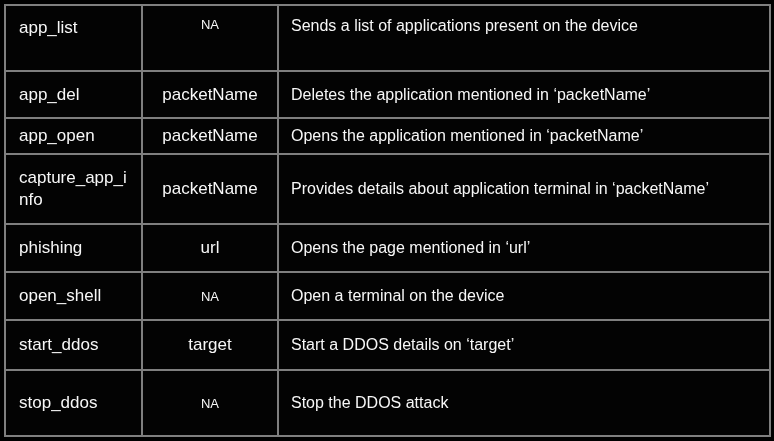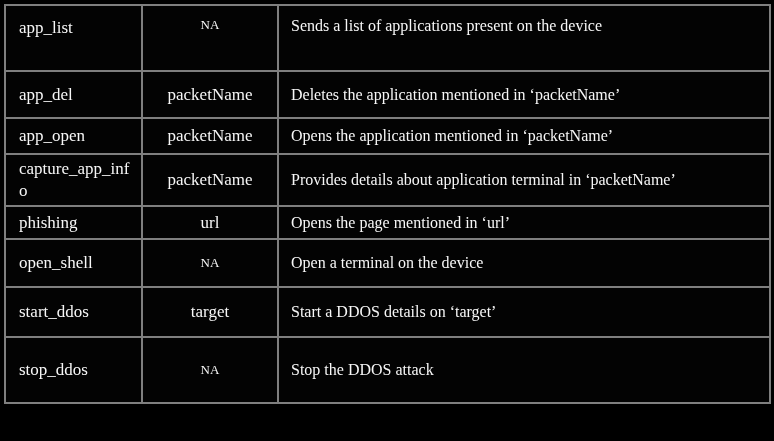--- a/index.html
+++ b/index.html
@@ -2,21 +2,21 @@
 <html><head>
 <meta charset="utf-8">
 <style>
   html, body { margin: 0; padding: 0; background: #000; }
   #screen {
     position: relative;
     width: 774px;
     height: 441px;
     background: #000;
     overflow: hidden;
-    font-family: Liberation Serif, serif;
+    font-family: Liberation Sans, sans-serif;
   }
   table#commands-table {
     position: absolute;
     left: 4px;
     top: 4px;
     width: 765px;
     border-collapse: collapse;
     table-layout: fixed;
   }
   #commands-table td {
@@ -46,22 +46,22 @@
   td.description-cell {
     padding-left: 12px;
     padding-right: 4px;
     font-size: 16px;
     white-space: nowrap;
   }
   
   #commands-table tr:nth-child(1) { height: 66px; }
   #commands-table tr:nth-child(2) { height: 47px; padding-left: 34px; }
   #commands-table tr:nth-child(3) { height: 36px; }
-  #commands-table tr:nth-child(4) { height: 52px; }
-  #commands-table tr:nth-child(5) { height: 33px; padding-left: 8px; }
+  #commands-table tr:nth-child(4) { height: 70px; }
+  #commands-table tr:nth-child(5) { height: 48px; padding-left: 8px; }
   #commands-table tr:nth-child(6) { height: 48px; border-radius: 20px; }
   #commands-table tr:nth-child(7) { height: 50px; margin-left: 20px; }
   #commands-table tr:nth-child(8) { height: 66px; }
   
   #commands-table tr:first-child td { vertical-align: top; padding-top: 11px; }
 </style>
 </head>
 <body>
 
 <div id="screen">

